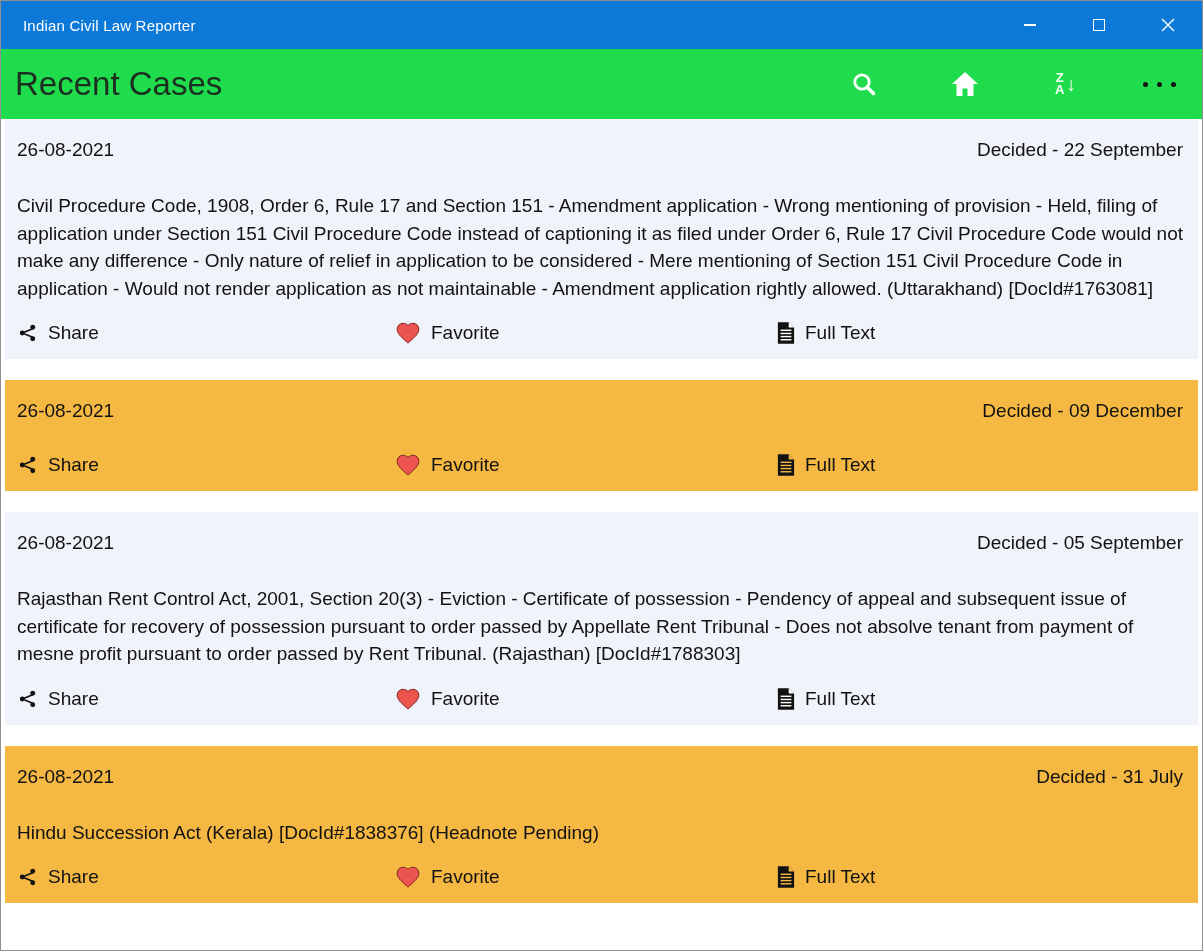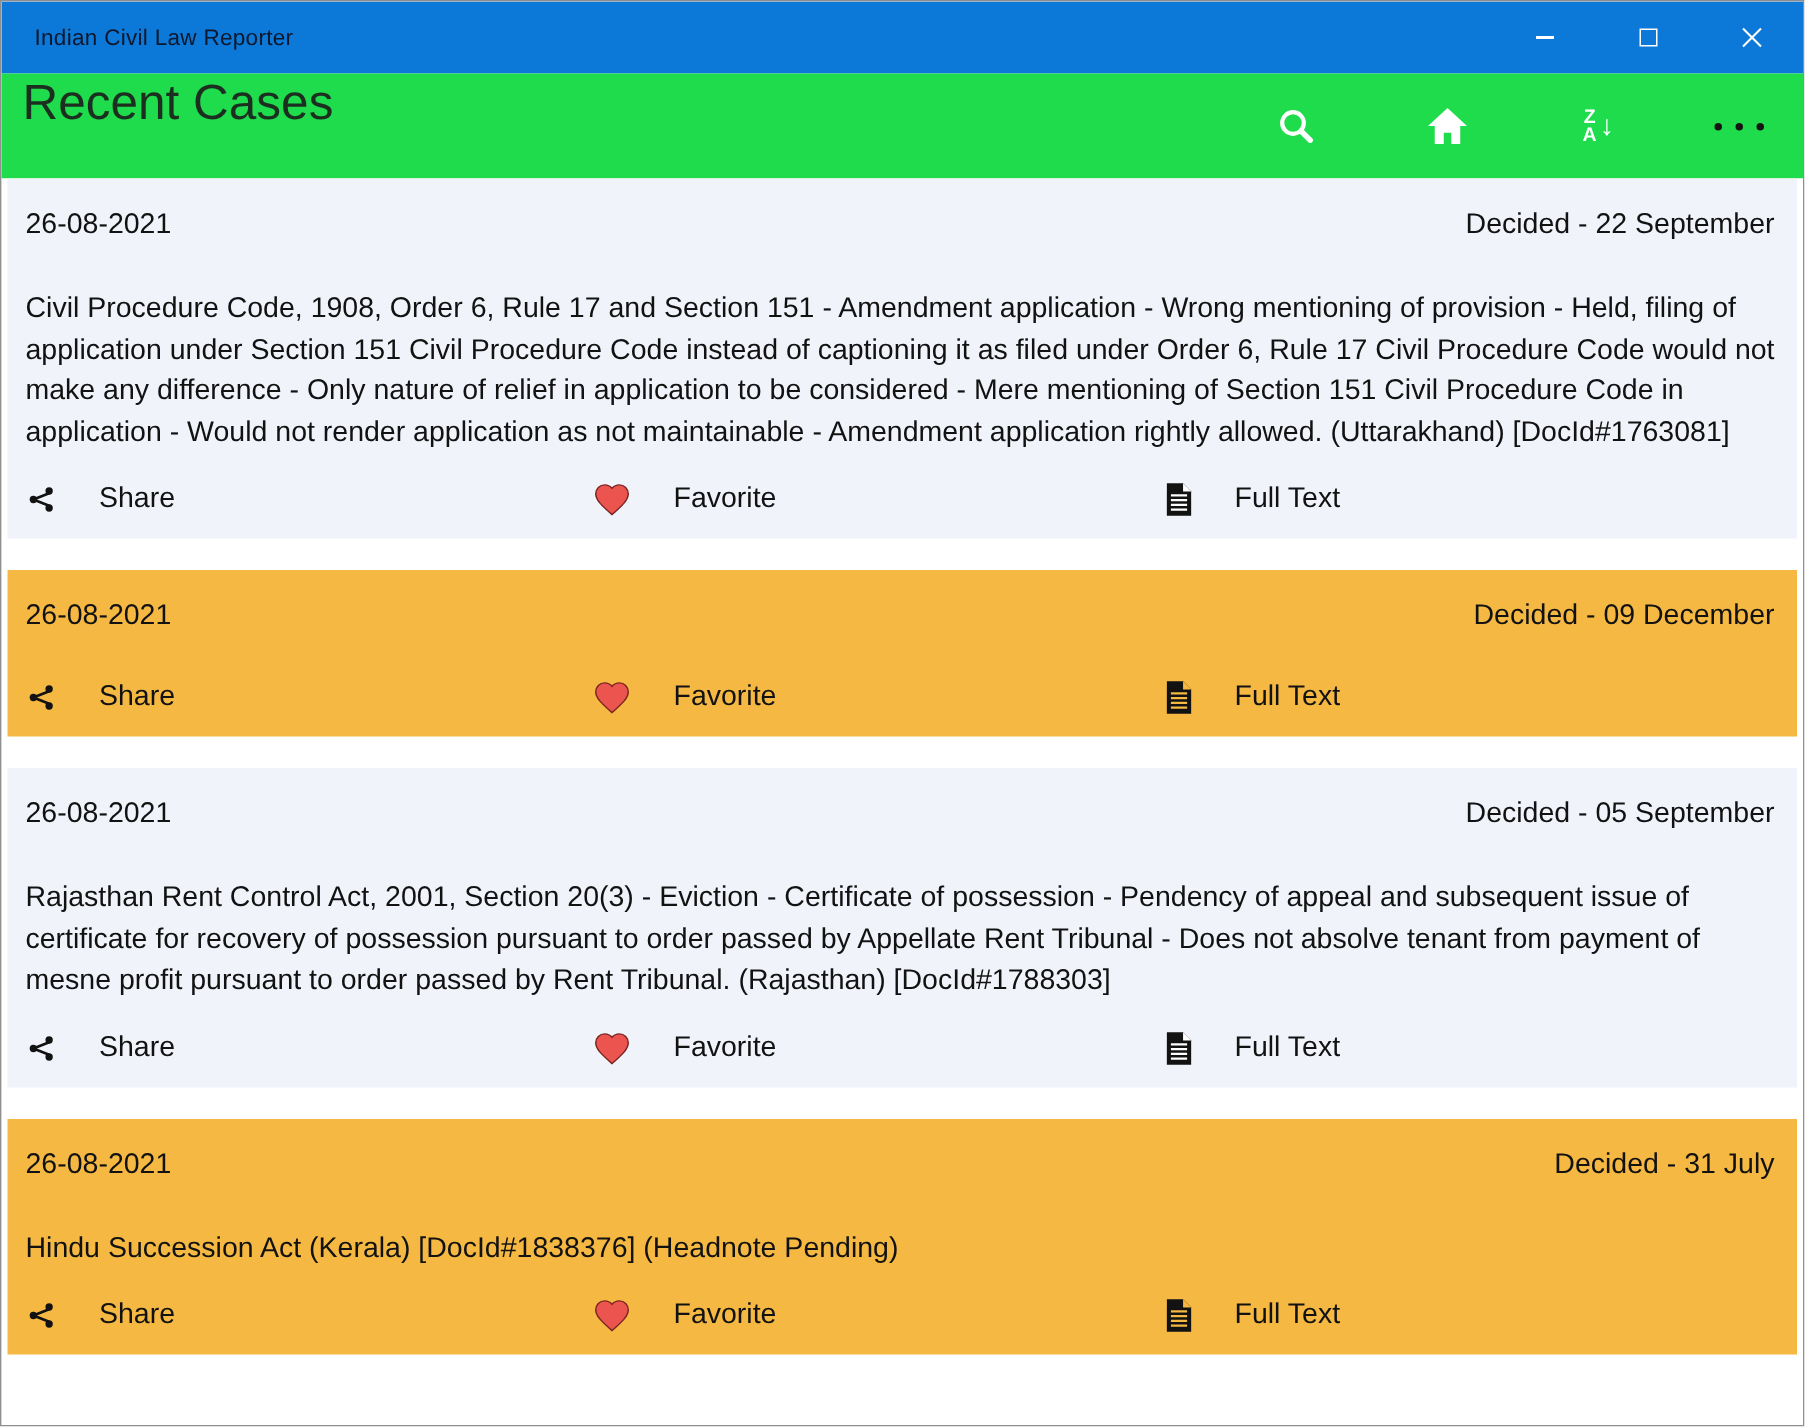--- a/index.html
+++ b/index.html
@@ -14,36 +14,36 @@
     border: 1px solid #8f8f8f;
     background: #ffffff;
     overflow: hidden;
     display: flex; flex-direction: column;
   }
   
   .titlebar {
     height: 48px; flex: 0 0 48px;
     background: #0C79D8;
     display: flex; align-items: center;
-    color: #0f172a;
+    color: #ffffff;
   }
   .titlebar-title { margin-left: 22px; font-size: 15px; letter-spacing: 0.2px; }
   .win-controls { margin-left: auto; display: flex; height: 100%; }
   .win-btn {
     width: 69px; height: 100%;
     display: flex; align-items: center; justify-content: center;
     background: transparent; border: none; padding: 0; cursor: default;
   }
   .min-glyph { width: 12px; height: 2px; background: #ffffff; display: block; }
   .max-glyph { width: 12px; height: 12px; border: 1.5px solid #ffffff; display: block; }
   
   .app-header {
     height: 70px; flex: 0 0 70px;
     background: #1FDC4D;
-    display: flex;  gap: 28px;
+    display: flex; align-items: center; gap: 28px;
   }
   .page-title {
     margin: 0 0 0 14px;
     font-size: 33px; font-weight: 400;
     color: #1c2e20;
   }
   .header-icons { margin-left: auto; display: flex; align-items: center; height: 100%; }
   .hbtn {
     width: 101px; height: 100%;
     display: flex; align-items: center; justify-content: center;
@@ -77,21 +77,21 @@
     margin: 0 0 19px 0;
     font-size: 19px; line-height: 27.5px;
     color: #121212;
   }
   .case-actions {
     display: grid;
     grid-template-columns: 378px 382px 1fr;
     align-items: center;
   }
   .action-btn {
-    display: flex; align-items: center; gap: 28px;
+    display: flex; align-items: center; gap: 10px;
     background: transparent; border: none; padding: 0;
     font-family: inherit; font-size: 19px; color: #121212;
     cursor: default; justify-self: start;
   }
   .action-btn .icon { display: flex; align-items: center; }
 </style>
 </head>
 <body>
 
 <div class="window">

